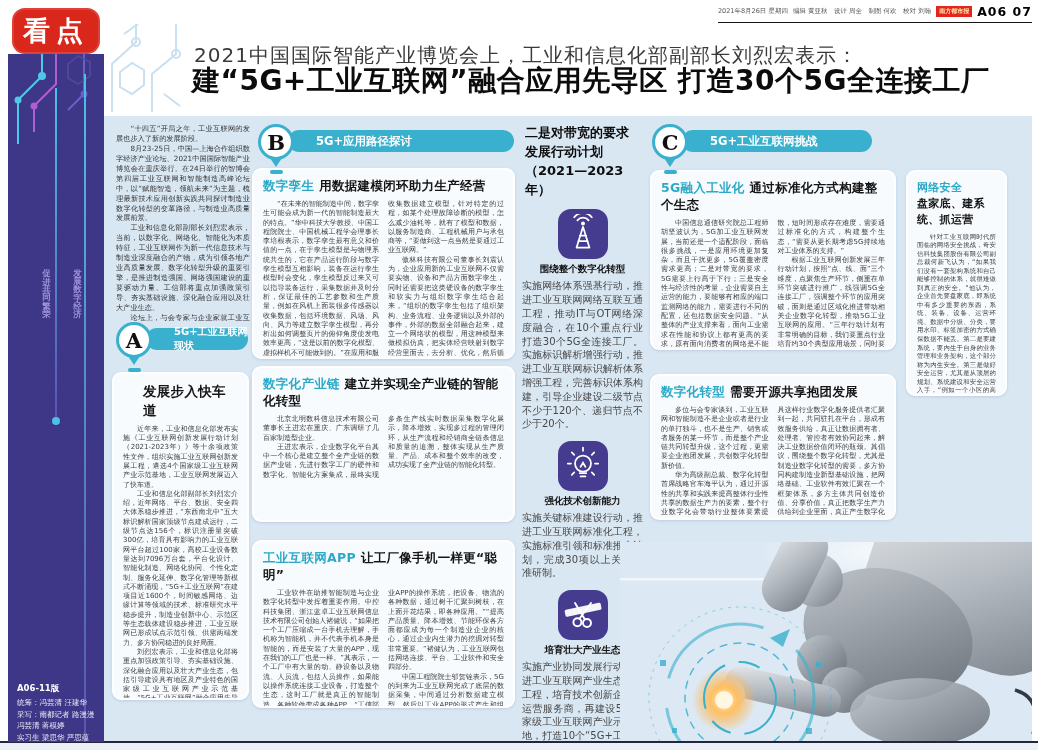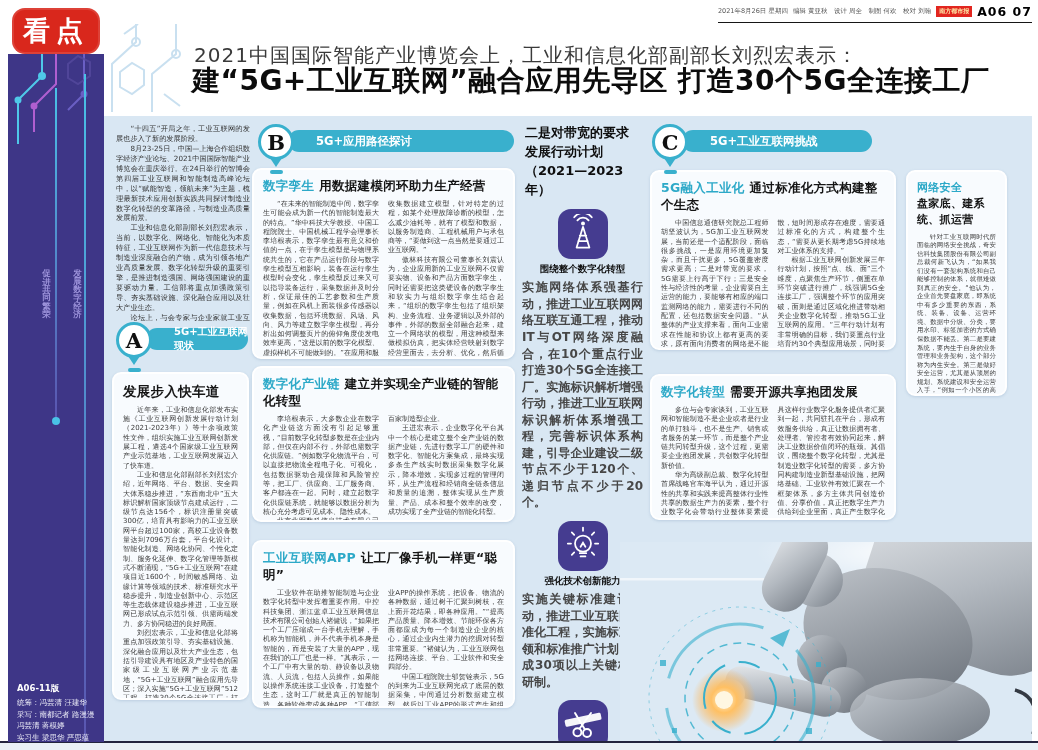--- a/index.html
+++ b/index.html
@@ -57,33 +57,33 @@
   .pin-dash { position:absolute; width:13px; height:4px; background:#39b0cd; border-radius:2px; z-index:4; }
 
   
   .card { position:absolute; background:#f8fbfe; border:2px solid #ffffff; border-radius:9px;
           padding:8px 9px; overflow:hidden; box-shadow:0 1px 3px rgba(110,145,180,.28); }
   .card-title { font-size:12.5px; font-weight:bold; color:#151515; letter-spacing:.3px; }
   .kw { color:#2da9c8; margin-right:5px; }
   .card-body { margin-top:5px; font-size:7px; line-height:1.33; color:#3c3c3c; text-align:justify; }
   .two-col { column-count:2; column-gap:9px; }
   .card-body p { text-indent:2em; }
-  #card-a .card-title { font-size:13.5px; line-height:1.4; }
+  #card-a .card-title { font-size:13.5px; line-height:1.4;margin-left:20px; }
   #card-a .card-body { font-size:7px; }
   #card-sec .card-title { font-size:11px; line-height:1.45; }
   #card-sec .card-body { font-size:6.4px; }
 
   
   #plan { position:absolute; left:522px; top:124px; width:121px; height:618px; overflow:hidden; text-align:center; }
   #plan-title { text-align:left; font-size:13px; font-weight:bold; line-height:1.45; color:#0e0e0e; padding-left:3px; }
   .plan-item { margin-top:10px; }
   .plan-icon { width:50px; height:50px; background:#453c90; border-radius:13px; margin:0 auto;
                display:flex; align-items:center; justify-content:center; }
   .plan-label { font-size:9.5px; font-weight:bold; color:#101010; margin:4px 0 3px; }
-  .plan-text { font-size:12px; line-height:1.38; color:#474747; text-align:justify;font-weight:bold; }
+  .plan-text { font-size:10px; line-height:1.38; color:#474747; text-align:justify; }
 
   
   #intro { position:absolute; left:116px; top:124px; width:134px; height:200px; overflow:hidden;
            font-size:7.2px; line-height:1.38; color:#333; text-align:justify; }
   #intro p { text-indent:2em; }
 
   #robot-zone { position:absolute; left:620px; top:542px; width:412px; height:199px; overflow:hidden; }
 
   .deco-svg { position:absolute; }
 </style>
@@ -174,21 +174,20 @@
   <div class="card-title"><span class="kw">数字孪生</span><span>用数据建模闭环助力生产经营</span></div>
   <div class="card-body two-col">
     <p>“在未来的智能制造中间，数字孪生可能会成为新一代的智能制造最大的特点。”华中科技大学教授、中国工程院院士、中国机械工程学会理事长李培根表示，数字孪生最有意义和价值的一点，在于孪生模型是与物理系统共生的，它在产品运行阶段与数字孪生模型互相影响，装备在运行孪生模型时会变化，孪生模型反过来又可以指导装备运行，采集数据并及时分析，保证最佳的工艺参数和生产质量，例如在风机上面装很多传感器以收集数据，包括环境数据、风场、风向、风力等建立数字孪生模型，再分析出如何调整页片的俯仰角度使发电效率更高，“这是以前的数字化模型、虚拟样机不可能做到的。”在应用和服务端也是如此，通过经销商系统应用收集数据建立模型，针对特定的过程，如某个处理故障诊断的模型，怎么减少油耗等，就有了模型和数据，以服务制造商、工程机械用户与承包商等，“要做到这一点当然是要通过工业互联网。”</p>
     <p>傲林科技有限公司董事长刘震认为，企业应用新的工业互联网不仅需要实物、设备和产品方面数字孪生，同时还需要把这类硬设备的数字孪生和软实力与组织数字孪生结合起来，“组织的数字孪生包括了组织架构、业务流程、业务逻辑以及外部的事件，外部的数据全部融合起来，建立一个网络状的模型，用这种模型来做模拟仿真，把实体经营映射到数字经营里面去，去分析、优化，然后循环迭代到实体经营当中。”</p>
   </div>
 </div>
 
 <div class="card" style="left:252px;top:366px;width:263px;height:156px">
   <div class="card-title"><span class="kw">数字化产业链</span><span>建立并实现全产业链的智能化转型</span></div>
   <div class="card-body two-col">
-    <p>李培根表示，大多数企业在数字化产业链这方面没有引起足够重视，“目前数字化转型多数是在企业内部，但仅在内部不行，外部也需数字化供应链。”例如数字化物流平台，可以直接把物流全程电子化、可视化，包括数据驱动合规保障和风险管控等，把工厂、供应商、工厂服务商、客户都连在一起。同时，建立起数字化供应链系统，就能够以数据分析为核心充分考虑可见成本、隐性成本。</p>
     <p>北京北明数科信息技术有限公司董事长王进宏在重庆、广东调研了几百家制造型企业。</p>
     <p>王进宏表示，企业数字化平台其中一个核心是建立整个全产业链的数据产业链，先进行数字工厂的硬件和数字化、智能化方案集成，最终实现多条生产线实时数据采集数字化展示，降本增效，实现多过程的管理闭环，从生产流程和经销商全链条信息和质量的追溯，整体实现从生产质量、产品、成本和整个效率的改变，成功实现了全产业链的智能化转型。</p>
   </div>
 </div>
 
 <div class="card" style="left:252px;top:540px;width:263px;height:168px">
   <div class="card-title"><span class="kw">工业互联网APP</span><span>让工厂像手机一样更“聪明”</span></div>
   <div class="card-body two-col">
     <p>工业软件在助推智能制造与企业数字化转型中发挥着重要作用。中控科技集团、浙江蓝卓工业互联网信息技术有限公司创始人褚健说，“如果把一个工厂压缩成一台手机去理解，手机称为智能机，并不代表手机本身是智能的，而是安装了大量的APP，现在我们的工厂也是一样。”其表示，一个工厂中有大量的动、静设备以及物流、人员流，包括人员操作，如果能以操作系统连接工业设备，打造整个生态，这时工厂就是真正的智能制造，各种软件变成各种APP，“工信部也提出工业APP，手机的APP有安卓、苹果操作系统，所以今天不仅要发展工业APP，更重要的是要发展工业APP的操作系统，把设备、物流的各种数据，通过树干汇聚到树枝，在上面开花结果，即各种应用。”“提高产品质量、降本增效、节能环保各方面都应成为每一个制造业企业的核心，通过企业内生潜力的挖掘对转型非常重要。”褚健认为，工业互联网包括网络连接、平台、工业软件和安全四部分。</p>
     <p>中国工程院院士邬贺铨表示，5G的到来为工业互联网完成了底层的数据采集，中间通过分析数据建立模型，然后以工业APP的形式产生和组装应用，企业联网到工业联网，到工厂联网，到机器联网。</p>

